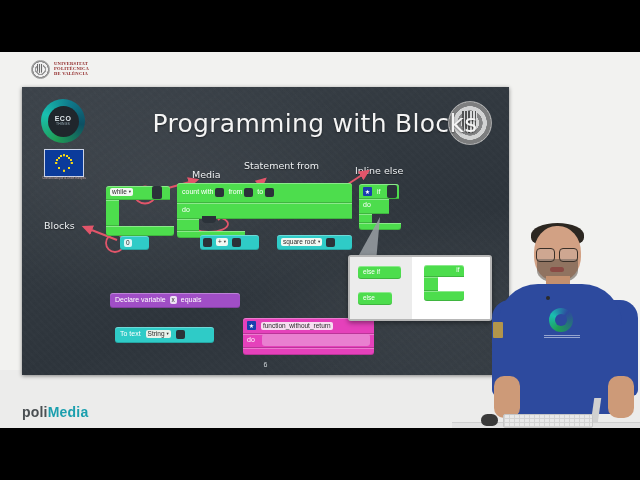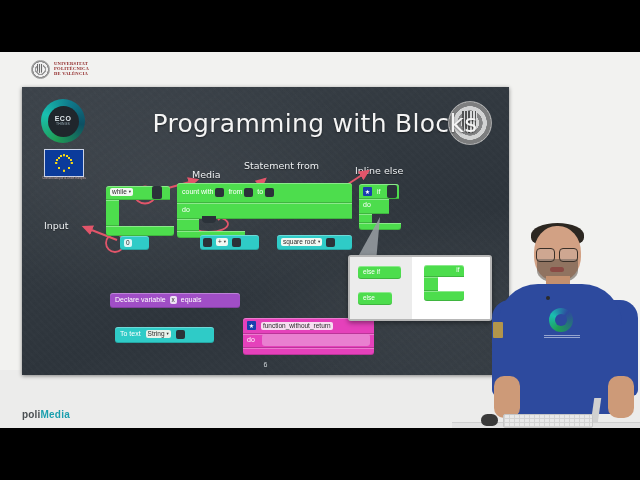--- a/index.html
+++ b/index.html
@@ -133,21 +133,21 @@
   
   #desk{position:absolute;left:452px;top:370px;width:188px;height:58px;}
   .desk-top{position:absolute;left:0;top:0;width:188px;height:7px;background:#e2e2e2;border-top:1px solid #cfcfcf;}
   #keyboard{position:absolute;left:503px;top:362px;width:88px;height:12px;background:#e9e9e9;
      border:1px solid #c6c6c6;border-radius:2px;
      background-image:repeating-linear-gradient(90deg,#d4d4d4 0 1px,transparent 1px 5px),
                       repeating-linear-gradient(0deg,#d4d4d4 0 1px,transparent 1px 4px);}
   #mouse{position:absolute;left:481px;top:362px;width:17px;height:12px;border-radius:8px 8px 7px 7px;background:#3a3a3a;}
   #monitorback{position:absolute;left:592px;top:346px;width:7px;height:32px;background:#d0d0d0;transform:skewX(-8deg);}
 
-  #polimedia{position:absolute;left:22px;bottom:8px;font-size:10px;font-weight:bold;letter-spacing:.2px;}
+  #polimedia{position:absolute;left:22px;bottom:8px;font-size:14px;font-weight:bold;letter-spacing:.2px;}
   #polimedia .pm1{color:#4a4f52;}
   #polimedia .pm2{color:#1b9fae;}
 </style>
 </head>
 <body>
 
 <div id="stage">
 
   <div class="bar top"></div>
   <div class="bar bottom"></div>
@@ -176,21 +176,21 @@
 
       <div id="eu-flag">
         <div id="eu-stars"></div>
       </div>
       <div id="eu-caption">Cofinanciado por la Unión Europea</div>
 
       <div id="slide-seal"></div>
 
       <div id="slide-title">Programming with Blocks</div>
 
-      <div class="annot" style="left:22px;top:133px;">Input</div>
+      <div class="annot" style="left:22px;top:133px;">Blocks</div>
       <div class="annot" style="left:170px;top:82px;">Media</div>
       <div class="annot" style="left:222px;top:73px;">Statement from</div>
       <div class="annot" style="left:333px;top:78px;">Inline else</div>
 
       <svg class="arrow" style="left:0;top:0;" width="487" height="288">
         <defs>
           <marker id="ah" markerWidth="6" markerHeight="6" refX="4.4" refY="2.6" orient="auto">
             <path d="M0,0 L5.6,2.6 L0,5.2 z" fill="#e2556a"></path>
           </marker>
         </defs>

